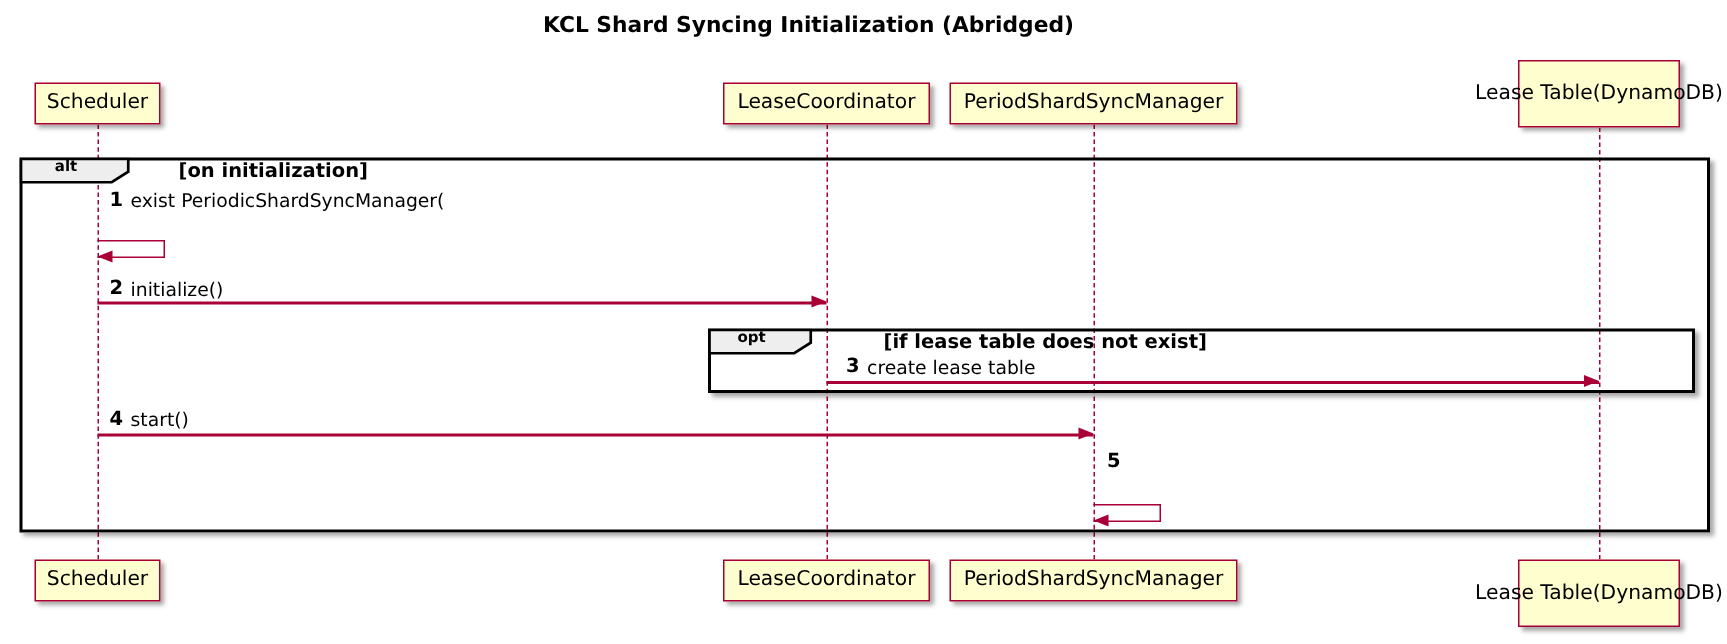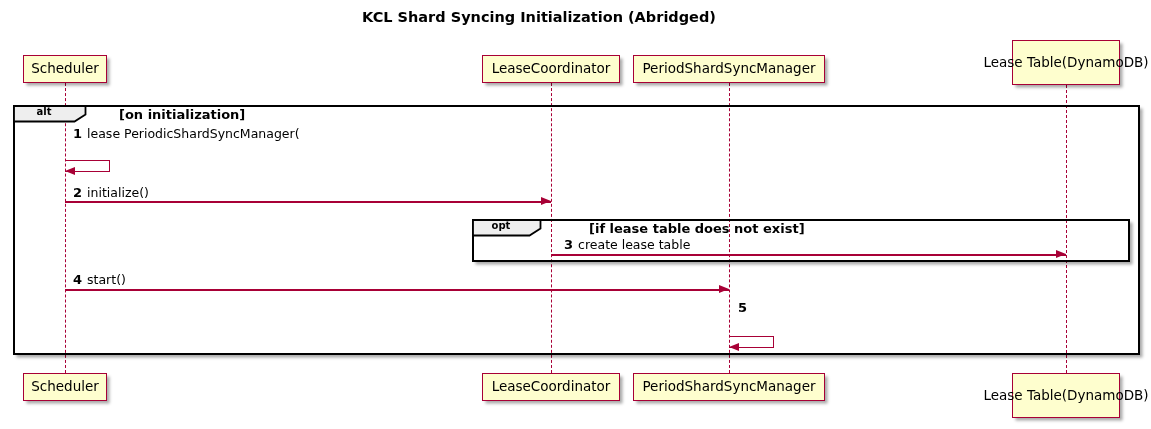--- a/index.html
+++ b/index.html
@@ -164,21 +164,21 @@
     <svg width="70" height="18">
       <path d="M1,1 H68.5 V9.5 L57.5,16.5 H1 Z" style="fill:var(--frame-label-bg);stroke:var(--frame-border);stroke-width:1.8"></path>
     </svg>
     <span class="tlabel" style="width:58px">opt</span>
   </div>
   <div class="guard" style="left:560px;top:221px">[if lease table does not exist]</div>
 
   <div class="mlabel" style="left:73px;top:127px">
     <b>1</b>
     <div class="mlines">
-      <div>lease PeriodicShardSyncManager(</div>
+      <div>exist PeriodicShardSyncManager(</div>
     </div>
   </div>
   <div class="selfarrow" style="left:65px;top:160px"></div>
   <div class="ah left" style="left:65px;top:167px"></div>
 
   <div class="mlabel" style="left:73px;top:186px">
     <b>2</b>
     <span>initialize()</span>
   </div>
   <div class="aline" style="left:65px;top:201px;width:486px"></div>

